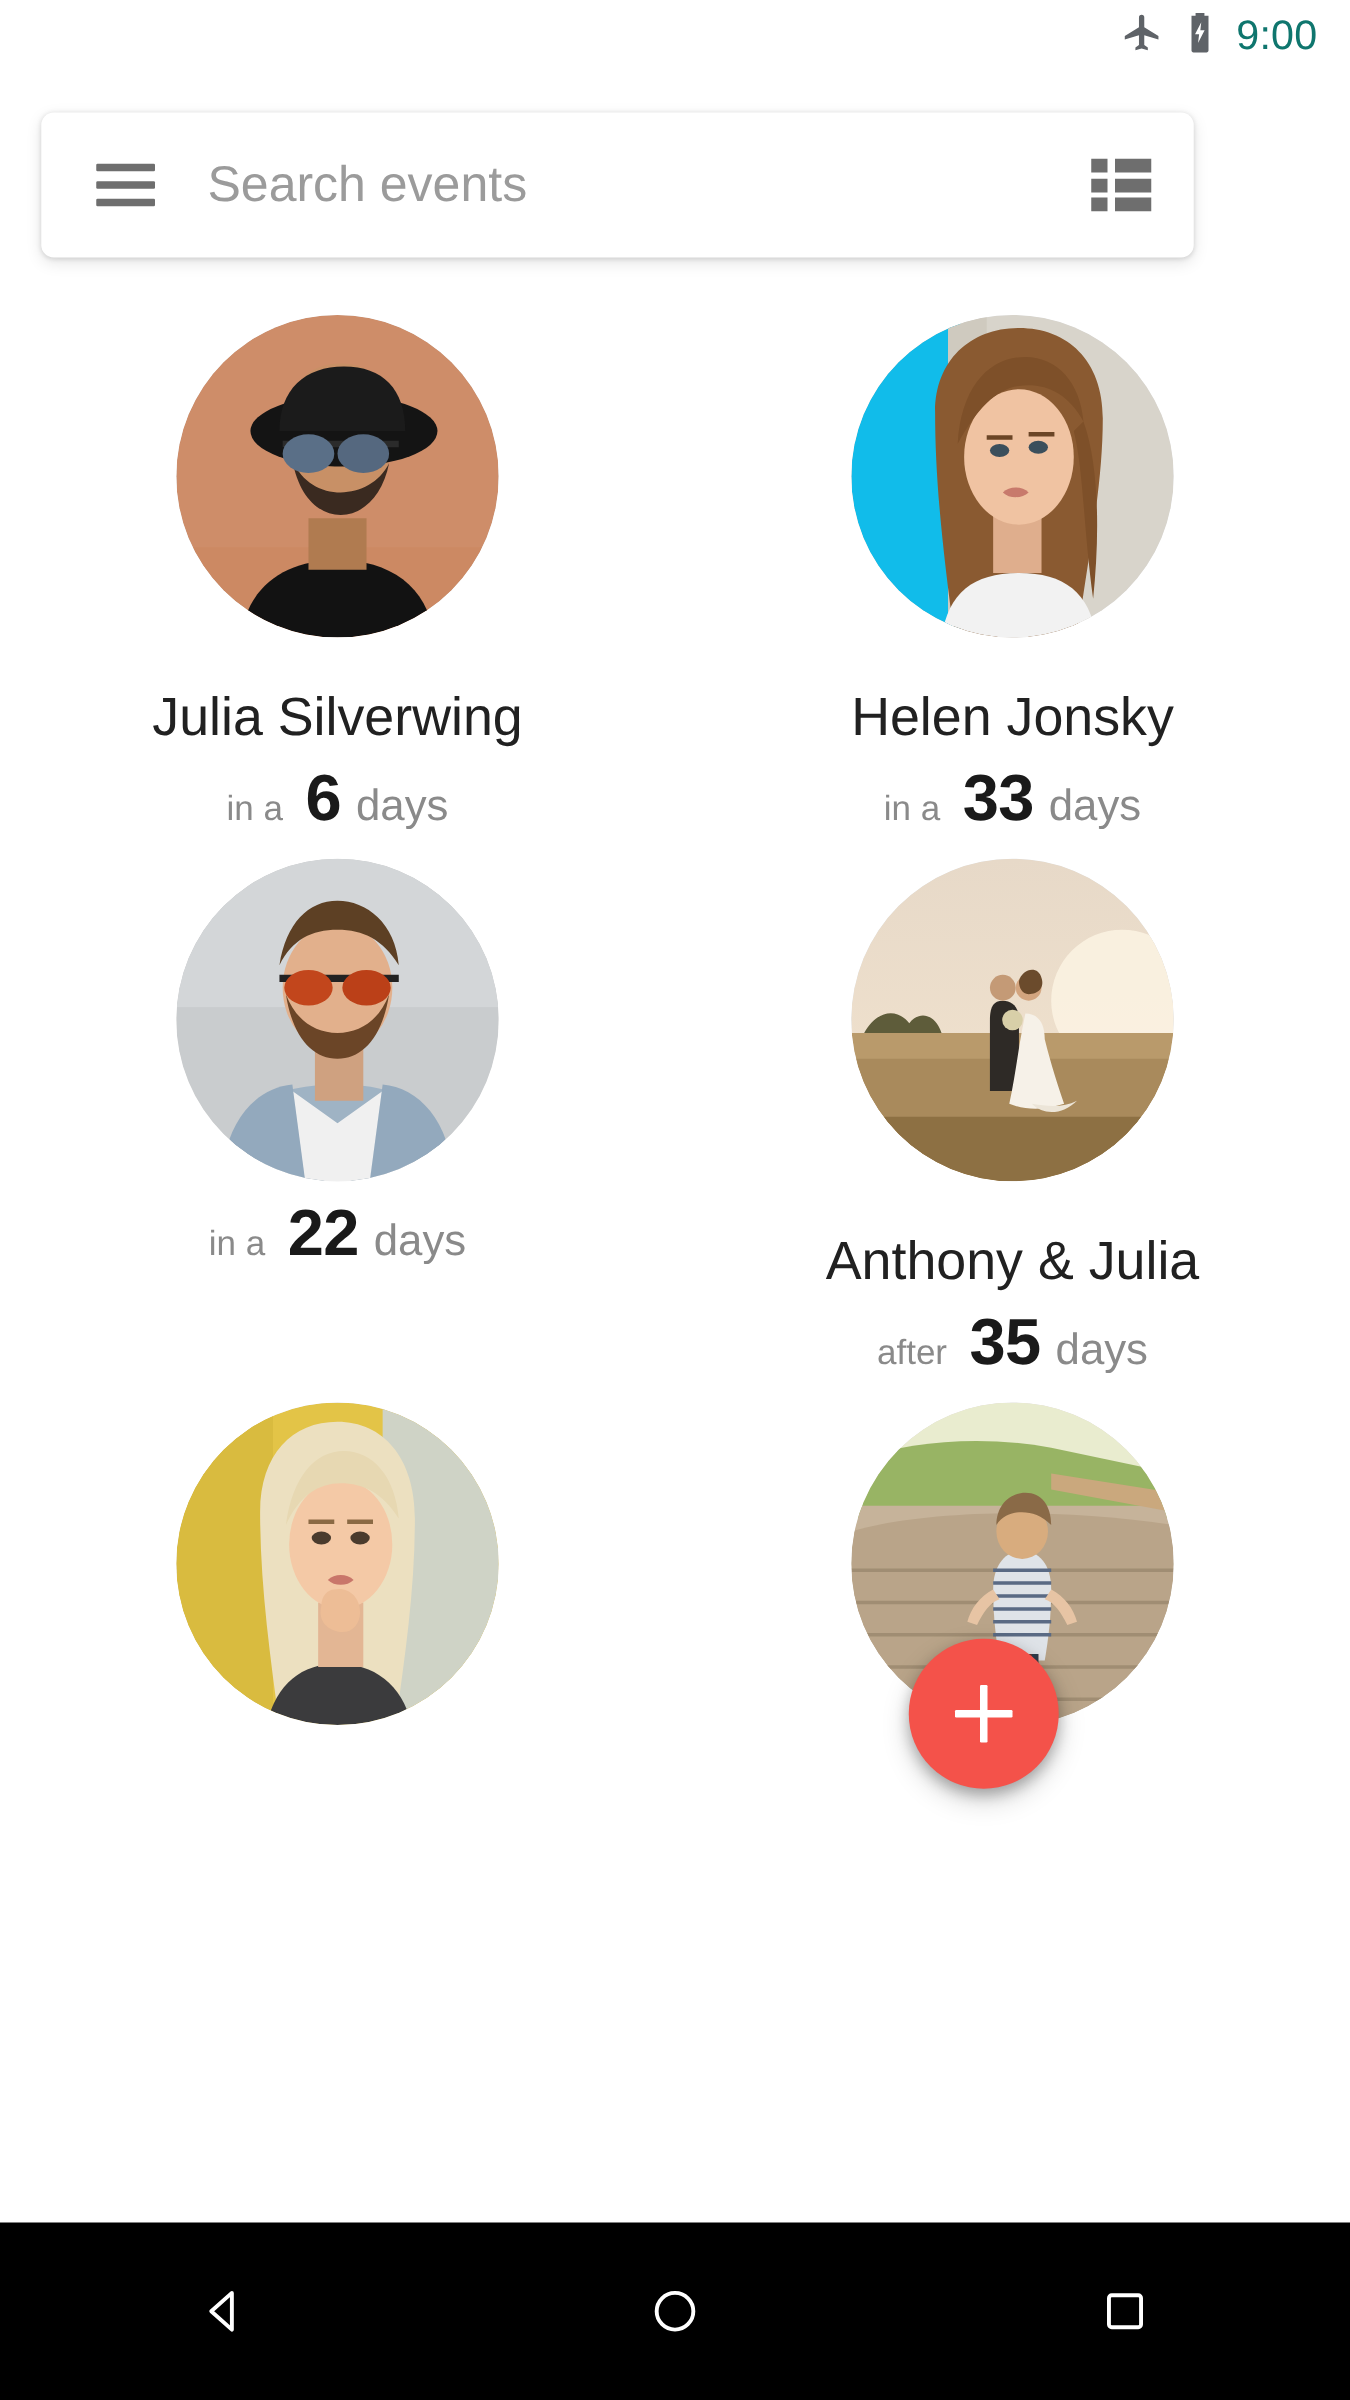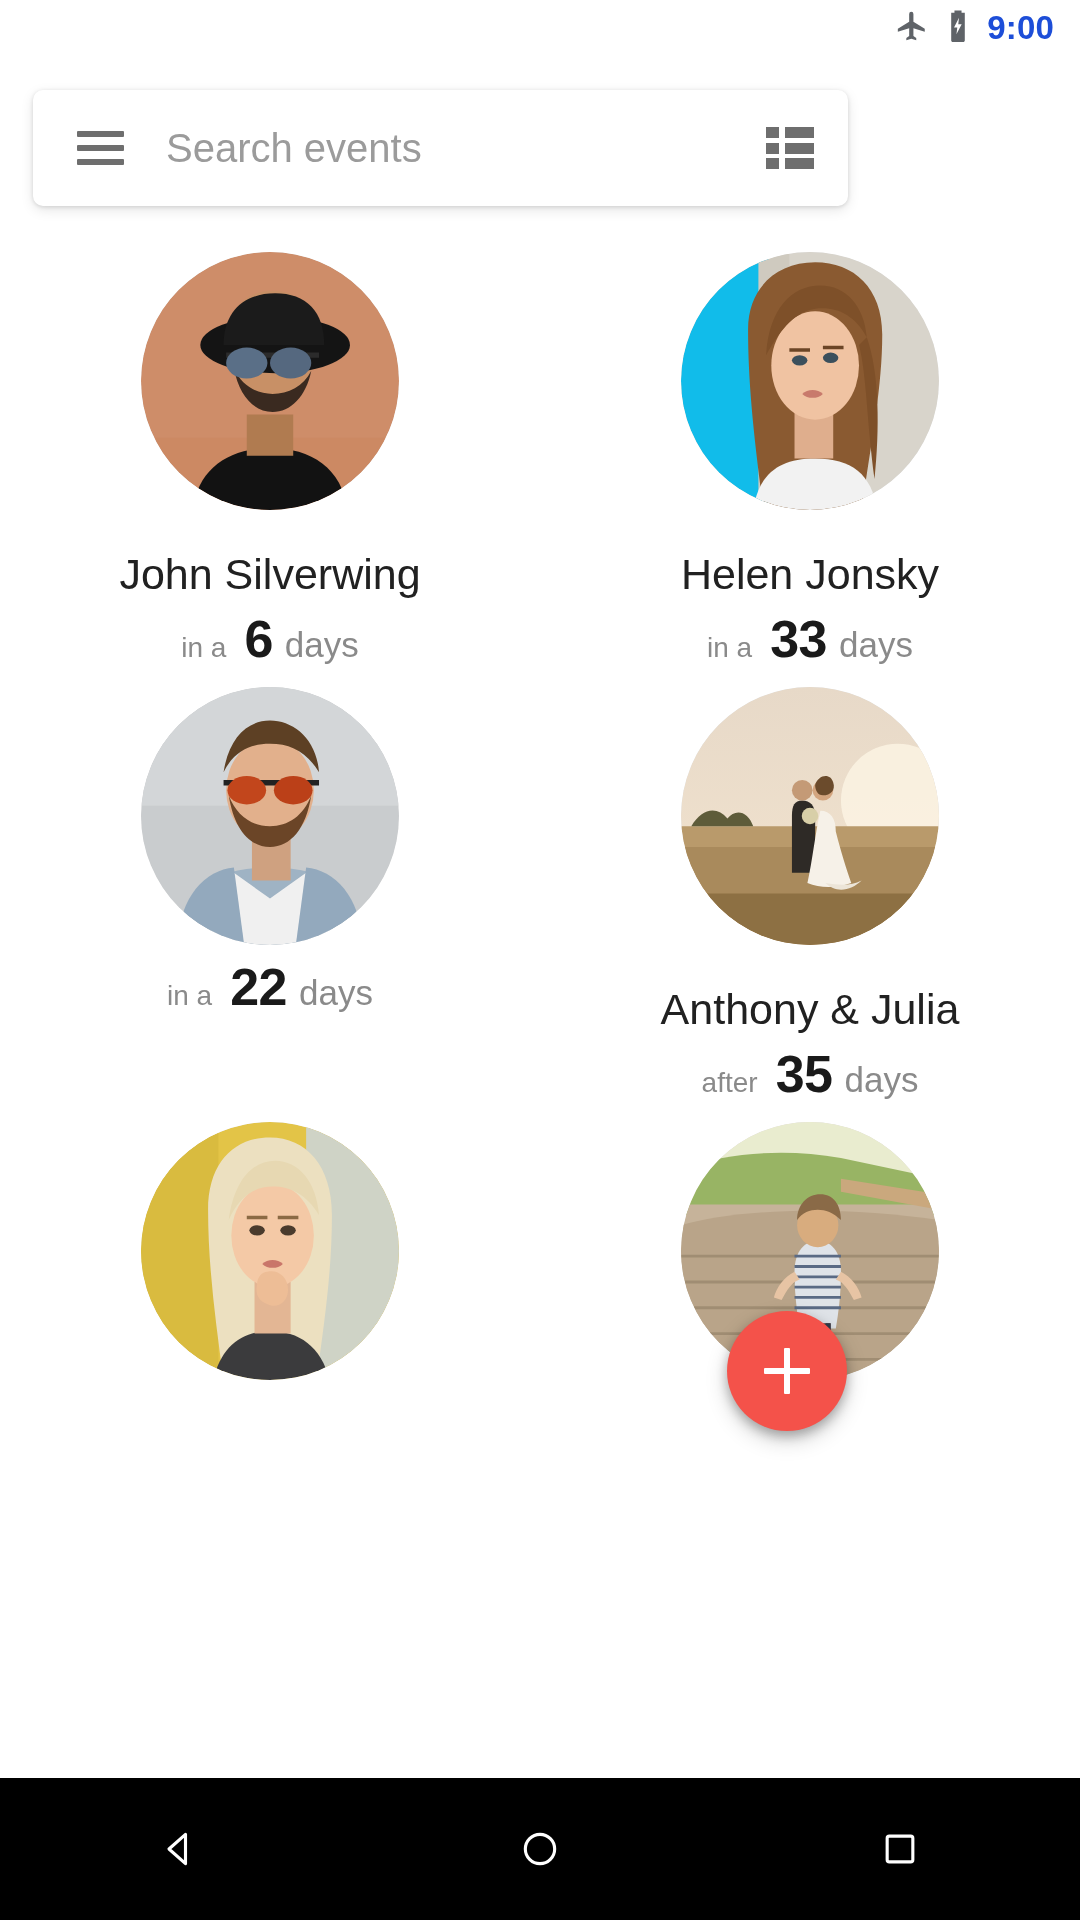--- a/index.html
+++ b/index.html
@@ -12,28 +12,28 @@
   }
 
   
   .statusbar {
     position:absolute; top:0; left:0; width:1080px; height:56px;
     display:flex; align-items:center; justify-content:flex-end;
     padding-right:26px; gap:14px; background:#ffffff;
   }
   .sb-icon { display:block; }
   .sb-time {
-    font-size:33px; color:#1d4ed8; letter-spacing:0.2px;
+    font-size:33px; color:#0f766e; letter-spacing:0.2px;
     font-family:"Liberation Sans", sans-serif; line-height:1;
-    position:relative; top:-1px;font-weight:bold;
+    position:relative; top:-1px;
   }
 
   
   .search-card {
-    position:absolute; left:33px; top:90px; width:815px; height:116px;
+    position:absolute; left:33px; top:90px; width:922px; height:116px;
     background:#ffffff; border-radius:10px;
     box-shadow:0 1px 4px rgba(0,0,0,.13), 0 4px 13px rgba(0,0,0,.10);
     display:flex; align-items:center; padding:0 34px 0 44px;
   }
   .hamburger { width:47px; height:34px; display:flex; flex-direction:column;
     justify-content:space-between; flex:0 0 auto; cursor:pointer; }
   .hamburger i { display:block; height:6px; background:#6e6e6e; border-radius:1px; }
   .search-placeholder {
     flex:1 1 auto; margin-left:42px; font-size:40px; color:#9b9b9b;
     white-space:nowrap; overflow:hidden;
@@ -157,21 +157,21 @@
           <ellipse cx="52" cy="36" rx="29" ry="11" fill="#141414"></ellipse>
 
           <path d="M32 36c0-13 8-20 20-20s19 7 19 20z" fill="#1b1b1b"></path>
 
           <path d="M33 39h36v2H33z" fill="#2b2b2b"></path>
           <ellipse cx="41" cy="43" rx="8" ry="6" fill="#5a6f87"></ellipse>
           <ellipse cx="58" cy="43" rx="8" ry="6" fill="#55687f"></ellipse>
         </g>
       </svg>
     </div>
-    <div class="ev-name">John Silverwing</div>
+    <div class="ev-name">Julia Silverwing</div>
     <div class="ev-count">
       <span class="ev-pre">in a</span>
       <span class="ev-num">6</span>
       <span class="ev-unit">days</span>
     </div>
   </div>
 
   <div class="cell">
     <div class="avatar">
       <svg viewBox="0 0 100 100">

